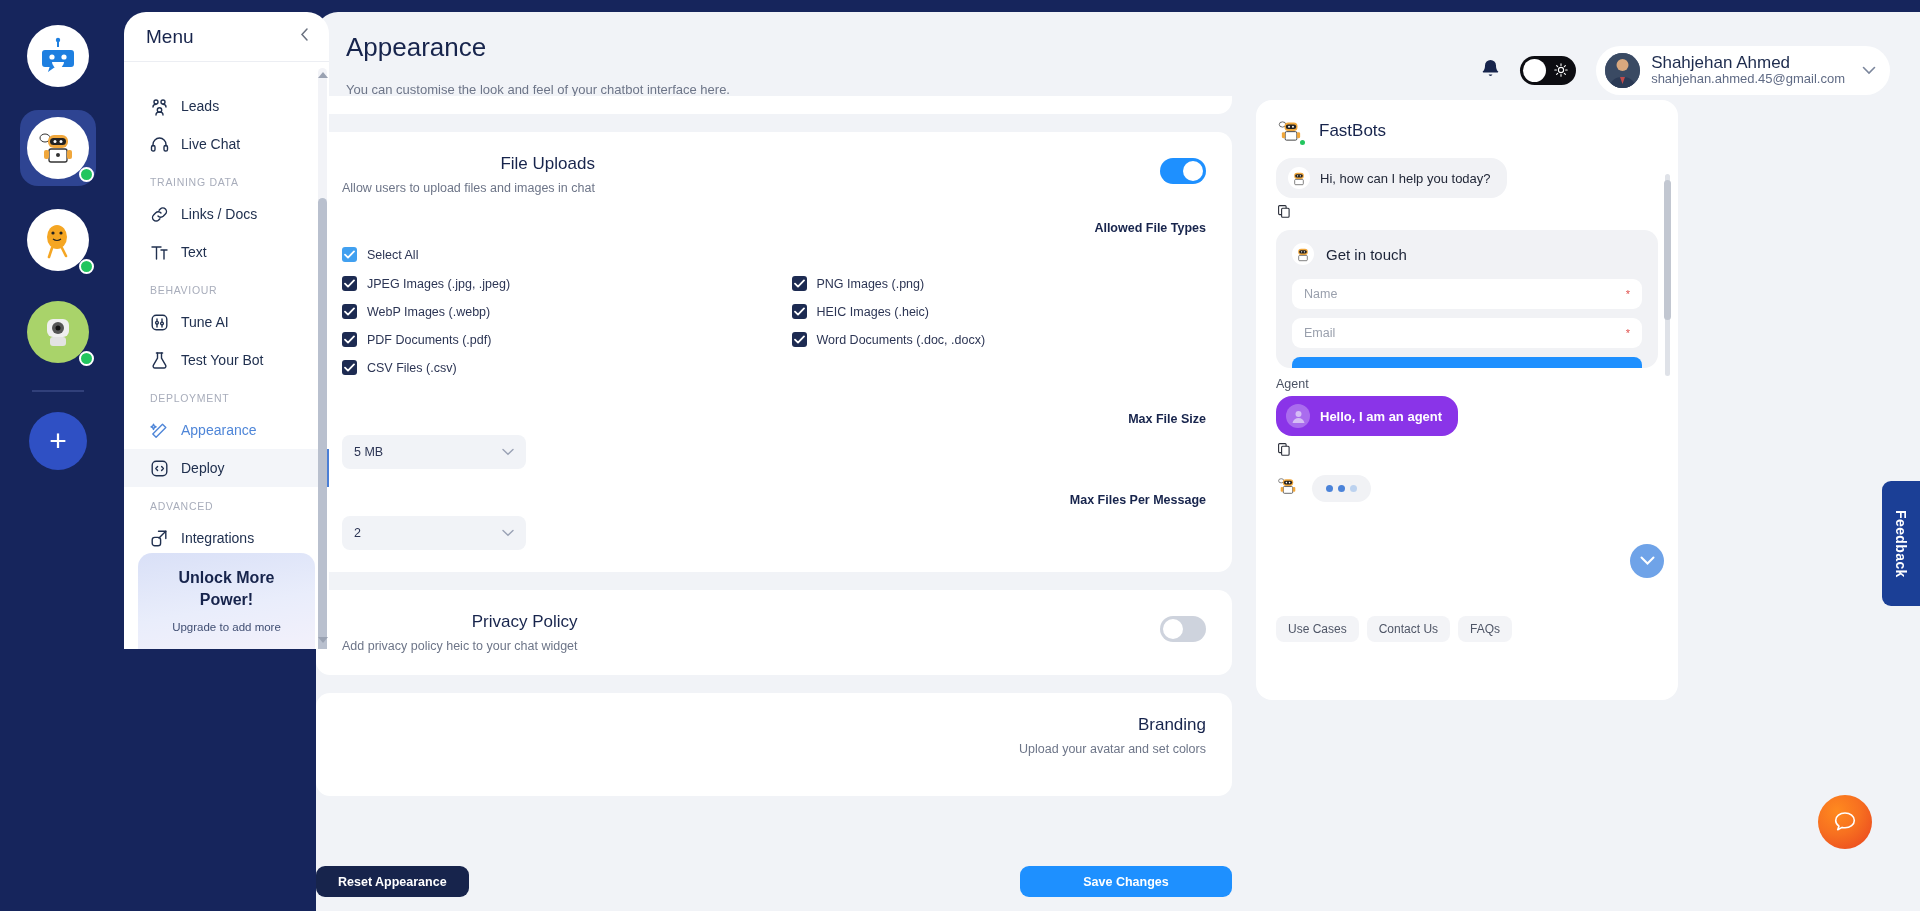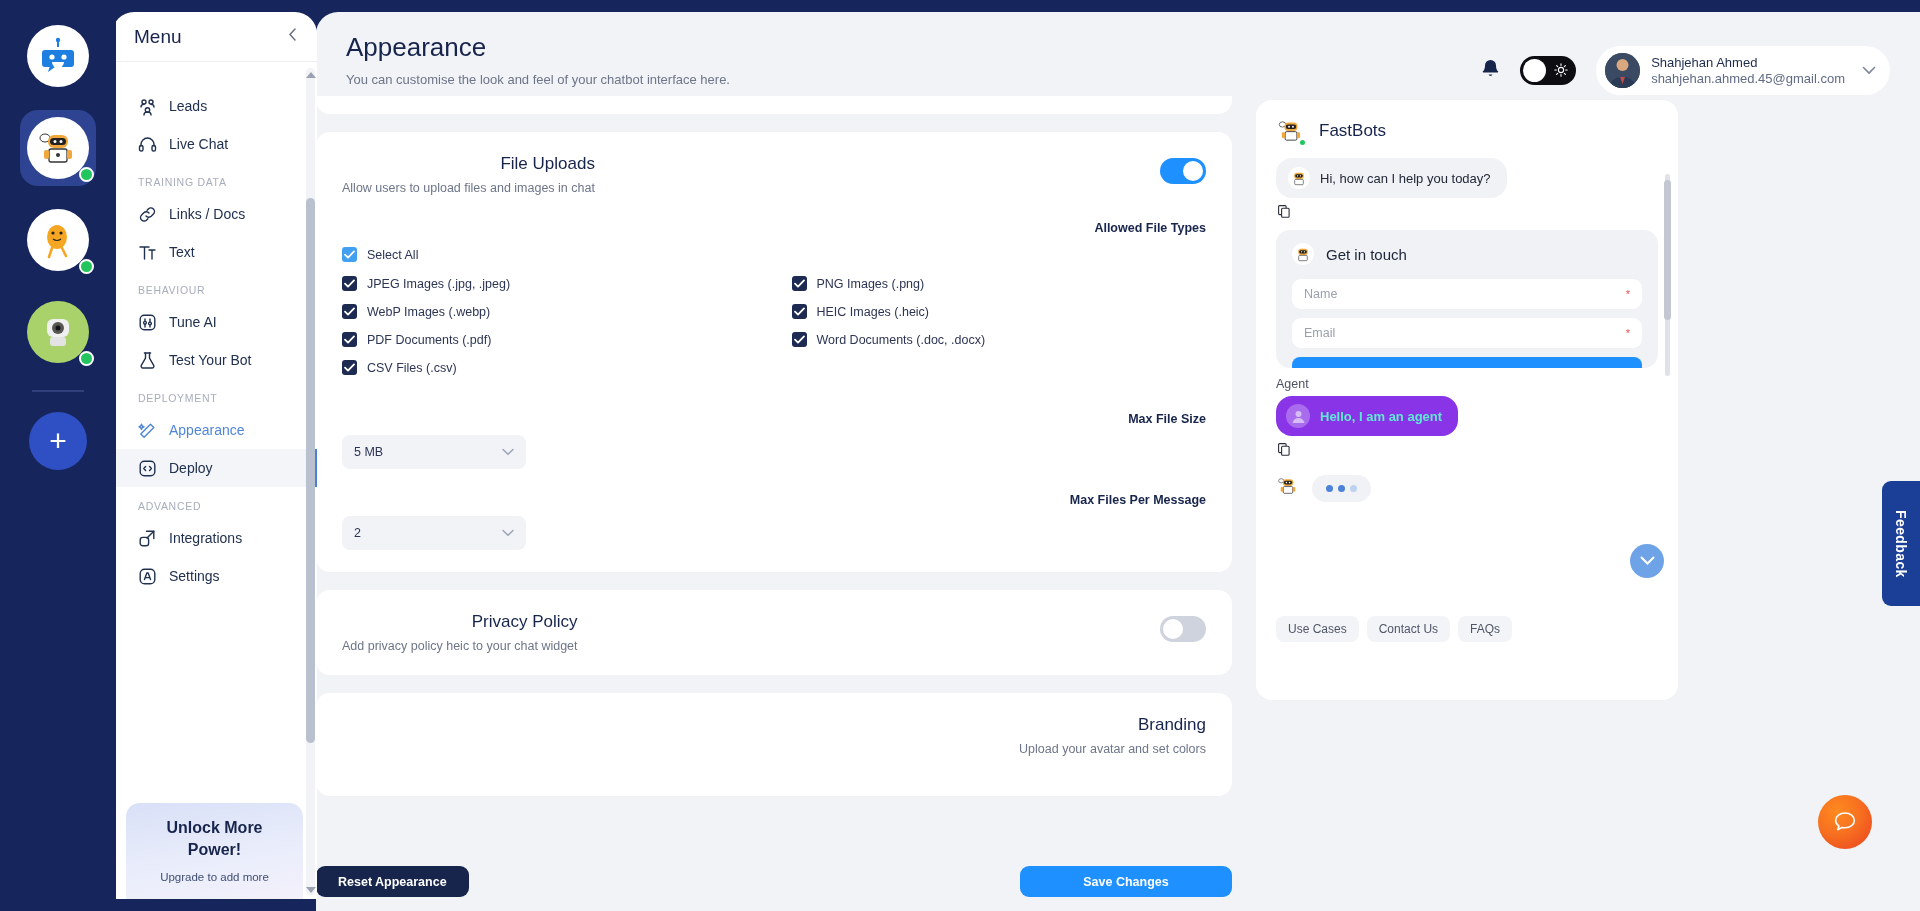--- a/index.html
+++ b/index.html
@@ -34,22 +34,22 @@
     background: #22c55e; border: 2px solid #fff;
   }
   .rail-sep { width: 52px; height: 2px; background: #31407a; margin: 4px 0; }
   .add-bot {
     width: 58px; height: 58px; border-radius: 50%;
     background: #2f50c4; color: #fff; font-size: 30px; font-weight: 300;
     display: flex; align-items: center; justify-content: center; cursor: pointer;
   }
   
   #menu-panel {
-    position: absolute; left: 112px; top: 12px;
-    width: 205px; height: 887px;
+    position: absolute; left: 124px; top: 12px;
+    width: 205px; height: 637px;
     background: #ffffff; border-radius: 22px 22px 0 0;
     z-index: 35; overflow: hidden;
   }
   #menu-head {
     height: 50px; display: flex; align-items: center;
     justify-content: space-between; padding: 0 18px 0 22px;
     border-bottom: 1px solid #eceef3;
   }
   #menu-head .ttl { font-size: 19px; color: #17244c; font-weight: 400; }
   #menu-head .chev { color: #6b7280; font-size: 17px; cursor: pointer; }
@@ -98,42 +98,42 @@
   
   #main {
     position: absolute; left: 316px; top: 12px; right: 0; bottom: 0;
     background: #f1f3f7; border-radius: 22px 0 0 0; overflow: hidden;
   }
   #topbar {
     height: 84px; display: flex; align-items: flex-start;
     justify-content: space-between; padding: 20px 30px 0 30px;
   }
   #page-title { font-size: 26px; color: #17244c; font-weight: 400; }
-  #page-sub { font-size: 13px; color: #6d7588; margin-top: 9px; }
+  #page-sub { font-size: 13px; color: #6d7588; margin-top: 19px; }
   #topright { display: flex; align-items: center; gap: 20px; padding-top: 14px; }
   #bell { cursor: pointer; }
   #theme-toggle {
     width: 56px; height: 29px; border-radius: 16px;
     background: #0d0d12; position: relative; cursor: pointer;
   }
   #theme-toggle .knob {
     position: absolute; left: 3px; top: 3px;
     width: 23px; height: 23px; border-radius: 50%; background: #fff;
   }
   #theme-toggle .sun { position: absolute; right: 8px; top: 7px; }
   #userchip {
     display: flex; align-items: center; gap: 11px;
     background: #fff; border-radius: 26px; padding: 7px 14px 7px 9px;
     cursor: pointer; min-width: 250px;
   }
   #userchip .av {
     width: 35px; height: 35px; border-radius: 50%;
     background: #5d6f8e; flex: none; overflow: hidden; position: relative;
   }
-  #userchip .nm { font-size: 13px; color: #1d2b4d; line-height: 16px; }
+  #userchip .nm { font-size: 17px; color: #1d2b4d; line-height: 16px; }
   #userchip .em { font-size: 11.5px; color: #5c6party; }
   #userchip .em { font-size: 13px; color: #606b85; line-height: 16px; }
   #userchip .cv { color: #7b869c; font-size: 13px; margin-left: 6px; }
   
   #content { position: absolute; top: 84px; left: 0; right: 0; bottom: 0; display: flex; }
   #settings-col { position: relative; width: 940px; padding: 0 0 0 0; }
   #settings-scroll { position: absolute; inset: 0 24px 74px 0; overflow: hidden; }
   .card {
     background: #fff; border-radius: 14px; margin: 0 0 18px 0;
     padding: 22px 26px;
@@ -213,21 +213,21 @@
     background: #fff; border-radius: 9px; height: 30px; margin-bottom: 9px;
     display: flex; align-items: center; justify-content: space-between;
     padding: 0 12px; font-size: 12.5px; color: #9aa0ad; cursor: text;
   }
   .lead-inp .req { color: #e0504d; font-size: 11px; }
   .lead-submit { background: #1e90ff; height: 24px; border-radius: 8px 8px 0 0; cursor: pointer; }
   .agent-lbl { font-size: 12.5px; color: #4b5263; margin: 9px 0 5px 0; }
   .bubble-agent {
     display: inline-flex; align-items: center; gap: 10px;
     background: #8b2be2; background: #8a34e8; border-radius: 16px;
-    padding: 8px 16px 8px 10px; color: #5eead4; font-size: 13px; font-weight: 700;
+    padding: 8px 16px 8px 10px; color: #ffffff; font-size: 13px; font-weight: 700;
   }
   .bubble-agent .pav {
     width: 24px; height: 24px; border-radius: 50%;
     background: rgba(255,255,255,.28); display: flex; align-items: center; justify-content: center;
   }
   #typing-row { display: flex; align-items: center; gap: 12px; margin-top: 14px; }
   #typing {
     background: #f1f2f5; border-radius: 14px; padding: 10px 14px;
     display: flex; gap: 5px; align-items: center;
   }

